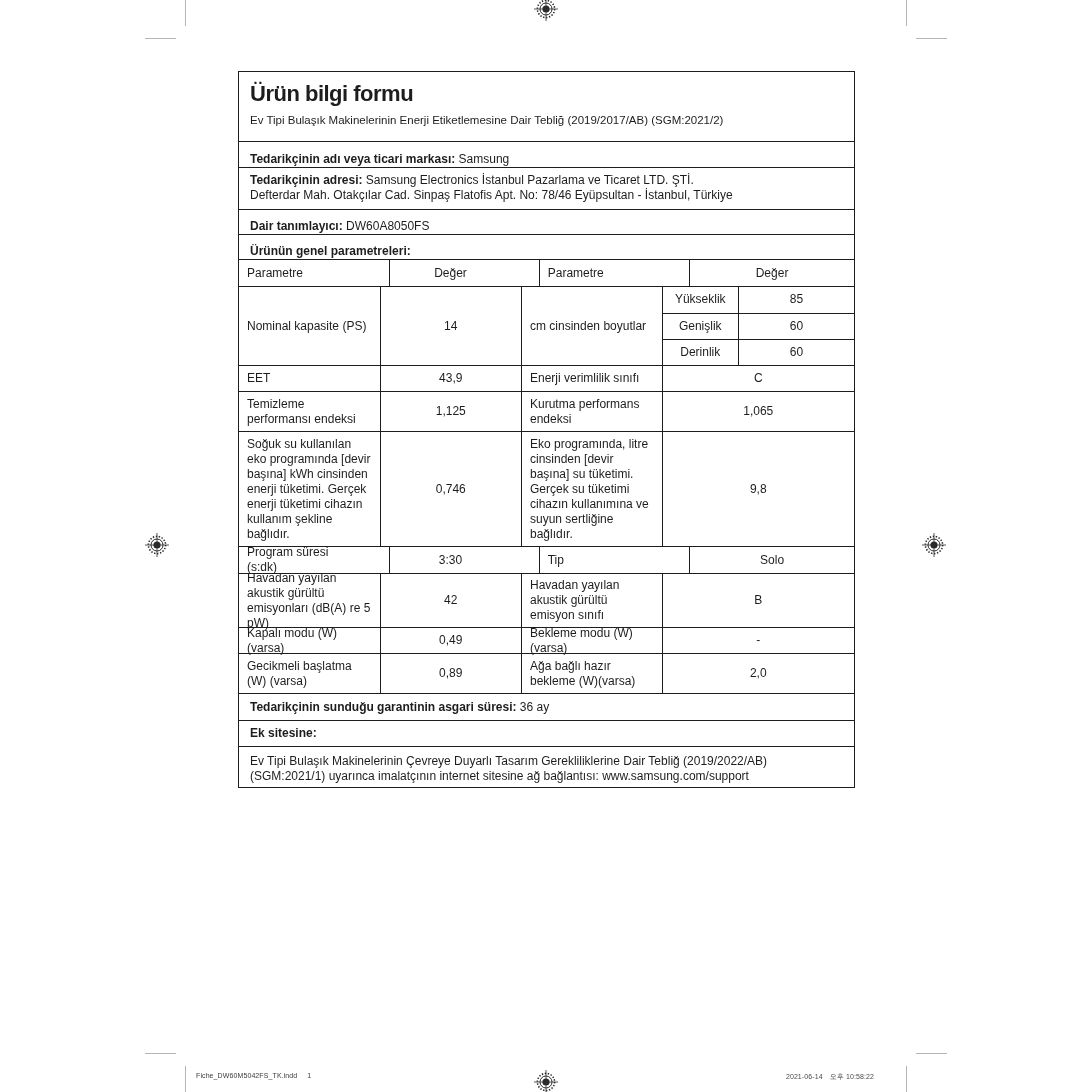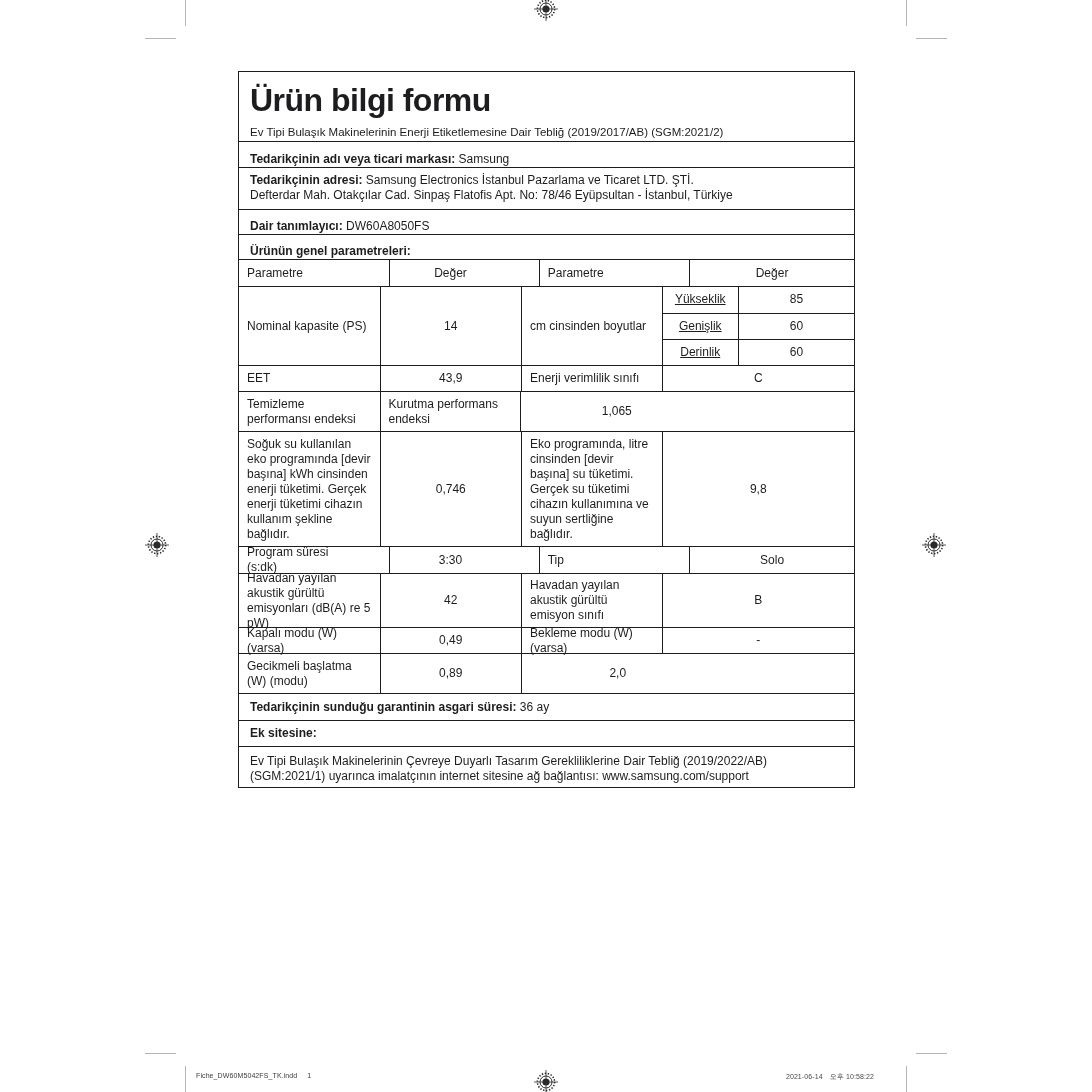--- a/index.html
+++ b/index.html
@@ -11,39 +11,39 @@
 
   
   .reg { position:absolute; width:24px; height:24px; }
 
   
   .tablebox { position:absolute; left:238px; top:71px; width:617px;
               border:1.5px solid #1d1d1f; background:#fff; font-size:12px; line-height:1.25; }
   .tablebox > div + div { border-top:1px solid #1d1d1f; }
 
   .titleblock { height:69px; padding:8px 11px 4px 11px; }
-  .doc-title { font-size:32px; font-weight:bold; letter-spacing:-0.5px; }
+  .doc-title { font-size:22px; font-weight:bold; letter-spacing:-0.5px; }
   .doc-subtitle { font-size:11.5px; margin-top:5px; }
 
   .inforow { padding:0 11px; display:flex; align-items:flex-end; }
   .inforow.multi { display:block; padding-top:5px; }
   .blbl { font-weight:bold; }
   .val  { font-weight:normal; }
 
   .cells { display:flex; align-items:stretch; }
   .c { display:flex; align-items:center; padding:4px 8px; }
   .c1 { width:22.85%; }
   .c2 { width:23.01%; justify-content:center; text-align:center; padding:4px 2px; }
   .c3 { width:22.85%; }
   .c4 { width:31.29%; justify-content:center; text-align:center; padding:4px 2px; }
   .c2,.c3,.c4 { border-left:1px solid #1d1d1f; }
   .c4.split { padding:0; display:block; }
   .dimrow { display:flex; height:33.33%; }
   .dimrow + .dimrow { border-top:1px solid #1d1d1f; }
-  .dimlabel { width:39.4%; display:flex; align-items:center; justify-content:center; text-align:center;text-decoration:underline; }
+  .dimlabel { width:39.4%; display:flex; align-items:center; justify-content:center; text-align:center; }
   .dimval { width:60.6%; border-left:1px solid #1d1d1f; display:flex; align-items:center; justify-content:center; }
 
   .h26 { height:26px; } .h42 { height:42px; } .h25 { height:25px; } .h27 { height:27px;gap:28px; }
   .h79 { height:79px; } .h40 { height:40px; } .h115 { height:115px; } .h54 { height:54px; }
   .h41 { height:41px; }
 
   .fullrow { padding:4px 11px; display:flex; align-items:center; }
   .fullrow.block { display:block; }
 
   
@@ -143,20 +143,21 @@
 
   <div class="cells h26">
     <div class="c c1">EET</div>
     <div class="c c2">43,9</div>
     <div class="c c3">Enerji verimlilik sınıfı</div>
     <div class="c c4">C</div>
   </div>
 
   <div class="cells h40">
     <div class="c c1">Temizleme performansı endeksi</div>
+    <div class="c c2">1,125</div>
     <div class="c c3">Kurutma performans endeksi</div>
     <div class="c c4">1,065</div>
   </div>
 
   <div class="cells h115">
     <div class="c c1">Soğuk su kullanılan eko programında [devir başına] kWh cinsinden enerji tüketimi. Gerçek enerji tüketimi cihazın kullanım şekline bağlıdır.</div>
     <div class="c c2">0,746</div>
     <div class="c c3">Eko programında, litre cinsinden [devir başına] su tüketimi. Gerçek su tüketimi cihazın kullanımına ve suyun sertliğine bağlıdır.</div>
     <div class="c c4">9,8</div>
   </div>
@@ -176,22 +177,23 @@
   </div>
 
   <div class="cells h26">
     <div class="c c1">Kapalı modu (W) (varsa)</div>
     <div class="c c2">0,49</div>
     <div class="c c3">Bekleme modu (W) (varsa)</div>
     <div class="c c4">-</div>
   </div>
 
   <div class="cells h40">
-    <div class="c c1">Gecikmeli başlatma (W) (modu)</div>
+    <div class="c c1">Gecikmeli başlatma (W) (varsa)</div>
     <div class="c c2">0,89</div>
+    <div class="c c3">Ağa bağlı hazır bekleme (W)(varsa)</div>
     <div class="c c4">2,0</div>
   </div>
 
   <div class="fullrow h27">
     <span><span class="blbl">Tedarikçinin sunduğu garantinin asgari süresi:</span><span class="val"> 36 ay</span></span>
   </div>
 
   <div class="fullrow h26">
     <span class="blbl">Ek sitesine:</span>
   </div>

